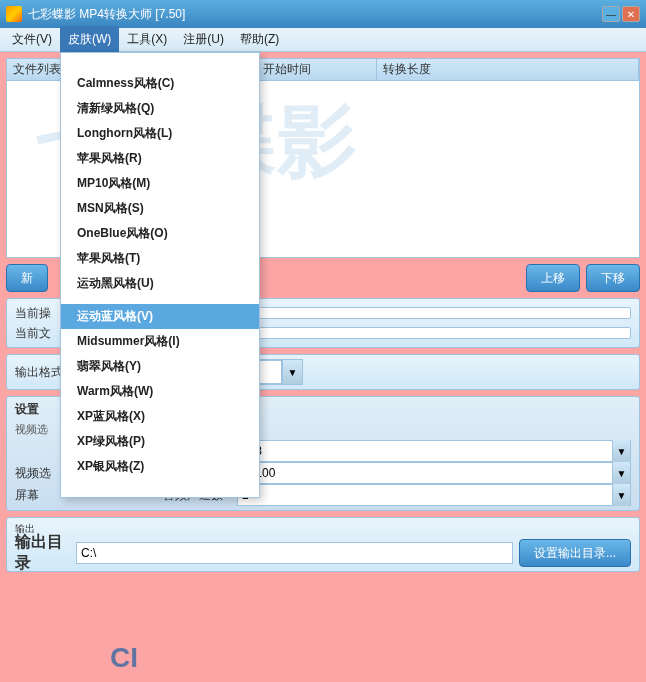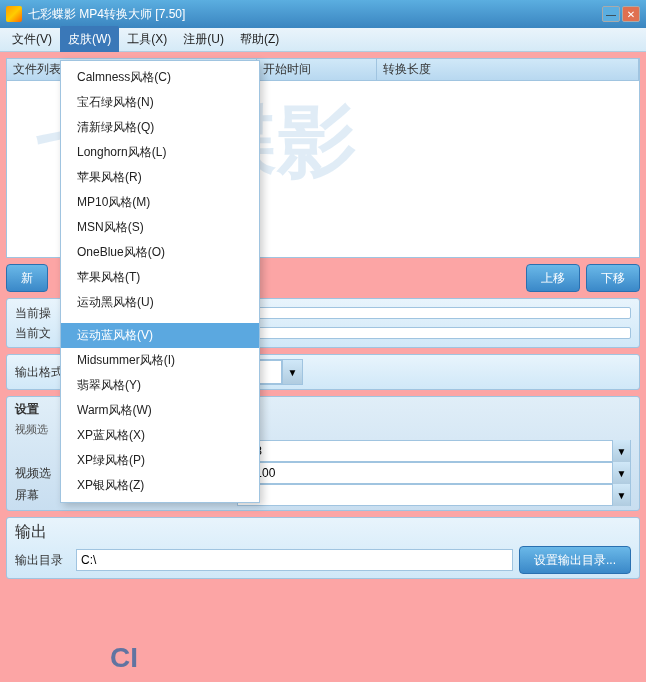--- a/index.html
+++ b/index.html
@@ -269,43 +269,44 @@
       border: 1px solid #a0c4e0;
       border-radius: 3px;
       padding: 4px 8px;
     }
     .output-row {
       display: flex;
       align-items: center;
       gap: 6px;
       height: 28px;
     }
-    .output-label { color: #333; font-size: 12px; width: 55px; }
+    .output-label { color: #333; font-size: 16px; width: 55px; font-weight: bold; }
     .output-path {
       flex: 1;
       height: 22px;
       background: white;
       border: 1px solid #a0c4e0;
       padding: 0 4px;
       font-size: 12px;
       display: flex;
       align-items: center;
     }
 
     
     .dropdown-overlay {
       position: absolute;
-      top: 32px;
+      top: 24px;
       left: 60px;
       z-index: 100;
       background: white;
       border: 1px solid #a0c4e0;
       box-shadow: 3px 3px 8px rgba(0,0,0,0.2);
       min-width: 200px;
-      padding: 4px 0;
+      padding: 18px 0;
+      font-weight: bold;
     }
     .dropdown-item {
       padding: 4px 16px;
       cursor: pointer;
       font-size: 12px;
       color: #222;
       white-space: nowrap;
     }
     .dropdown-item.selected {
       background: #5ba8e0;
@@ -352,21 +353,20 @@
 
 <div class="menu-bar" style="position:relative;">
   <div class="menu-item">文件(V)</div>
   <div class="menu-item active">皮肤(W)</div>
   <div class="menu-item">工具(X)</div>
   <div class="menu-item">注册(U)</div>
   <div class="menu-item">帮助(Z)</div>
 
   <div class="dropdown-overlay">
     <div class="dropdown-item">Calmness风格(C)</div>
-    <div class="dropdown-item">宝石绿风格(N)</div>
     <div class="dropdown-item">清新绿风格(Q)</div>
     <div class="dropdown-item">Longhorn风格(L)</div>
     <div class="dropdown-item">苹果风格(R)</div>
     <div class="dropdown-item">MP10风格(M)</div>
     <div class="dropdown-item">MSN风格(S)</div>
     <div class="dropdown-item">OneBlue风格(O)</div>
     <div class="dropdown-item">苹果风格(T)</div>
     <div class="dropdown-item">运动黑风格(U)</div>
     <div class="dropdown-item selected">运动蓝风格(V)</div>
     <div class="dropdown-item">Midsummer风格(I)</div>
@@ -463,21 +463,21 @@
           <div class="settings-select">
             <span class="settings-select-val">2</span>
             <div class="settings-select-arrow">▼</div>
           </div>
         </div>
       </div>
     </div>
   </div>
 
   <div class="output-section">
-    <div style="font-size:16px; color:#333; margin-bottom:3px;">输出</div>
+    <div style="font-size:10px; color:#333; margin-bottom:3px;">输出</div>
     <div class="output-row">
       <span class="output-label">输出目录</span>
       <div class="output-path">
         <span>C:\</span>
       </div>
       <button class="btn-blue">设置输出目录...</button>
     </div>
   </div>
 
   <div class="ci-text">CI</div>

